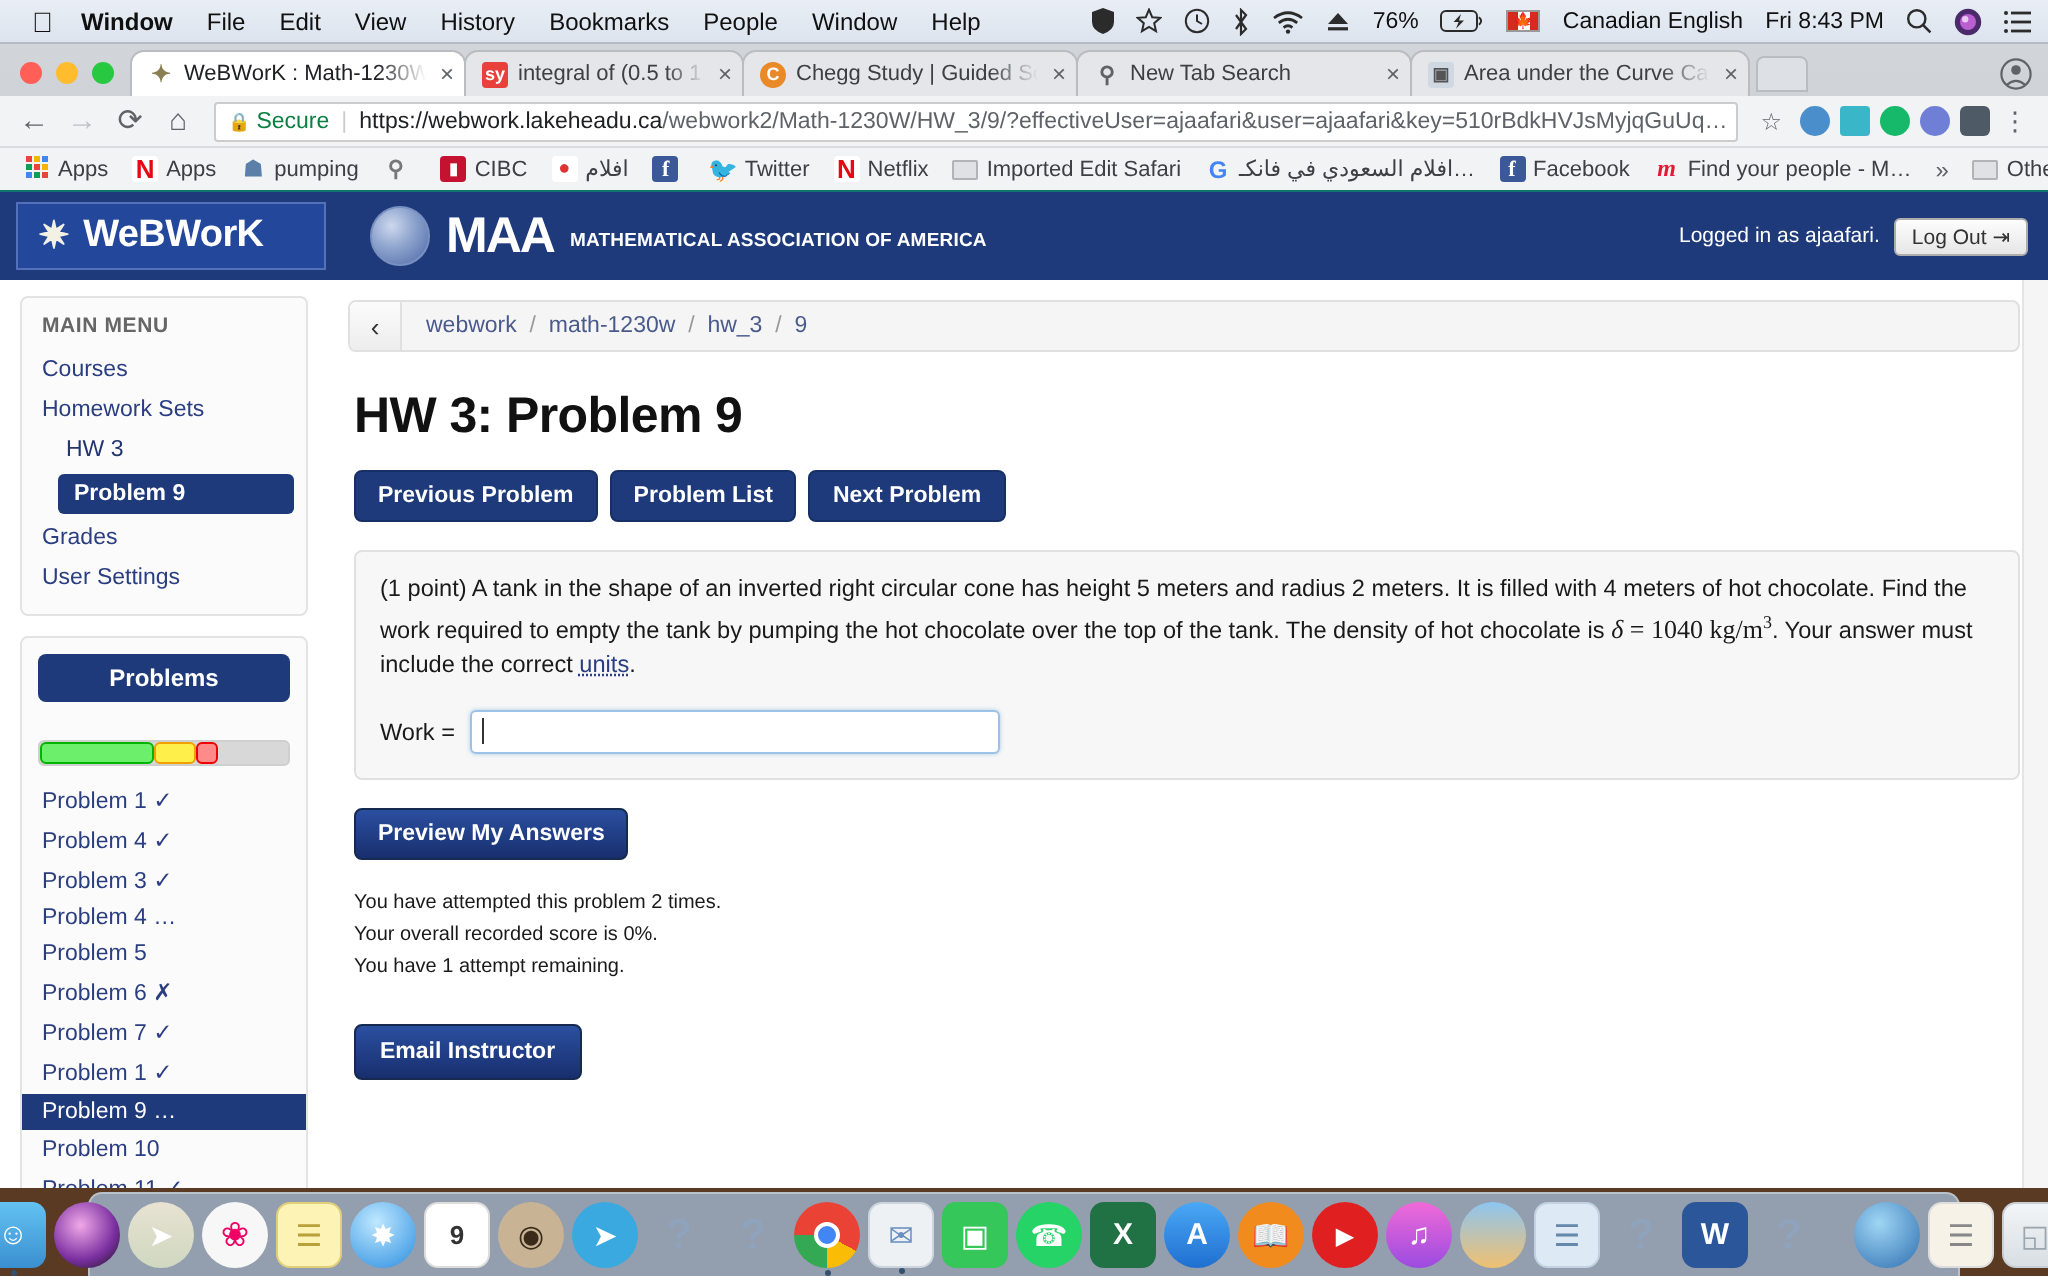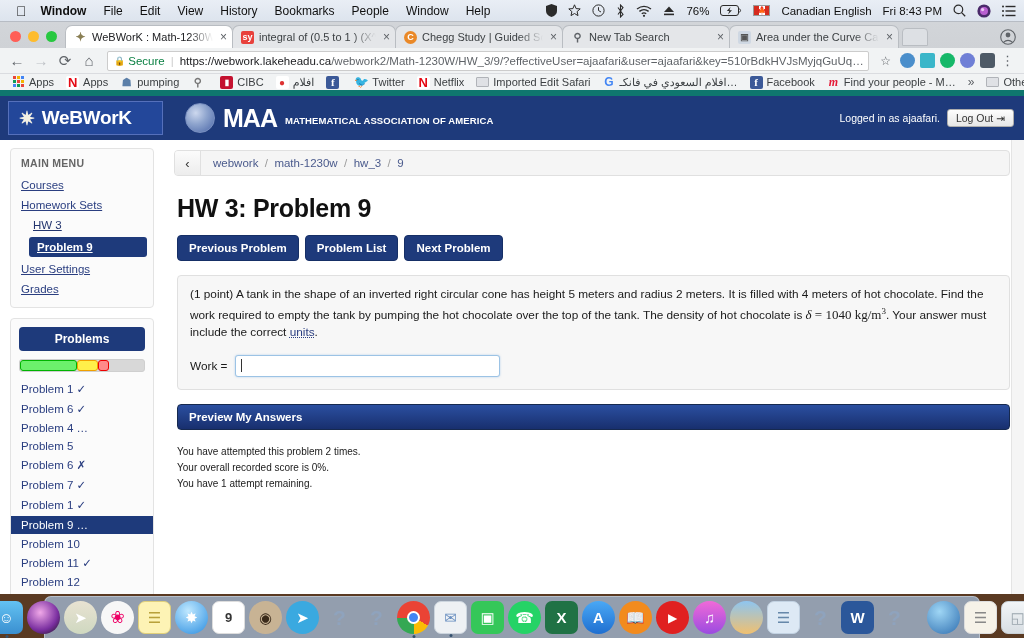--- a/index.html
+++ b/index.html
@@ -104,21 +104,21 @@
   .omnisep { color:#ccc; margin-right:6px; }
   .urlmain { color:#202124; }
   .urlrest { color:#5f6368; }
   .star { color:#5f6368; font-size:12px; padding:0 4px; }
   .ext { width:15px;height:15px;border-radius:50%;margin-left:3px;flex:none; }
   .kebab { color:#5f6368; font-size:13px; padding:0 4px; letter-spacing:0; }
 
   .bmbar {
     height: 22px; background:#f1f3f4; display:flex; align-items:center;
     padding: 0 6px; gap: 0px; font-size:11px; color:#3c4043;
-    border-bottom:6px solid #0f766e; overflow:hidden;
+    border-bottom:1px solid #0f766e; overflow:hidden;
   }
   .bm { display:flex; align-items:center; gap:4px; padding: 0 6px; white-space:nowrap; flex:none; }
   .bmico { width:13px;height:13px;flex:none;display:flex;align-items:center;
            justify-content:center;font-size:10px;font-weight:bold;color:#fff;border-radius:2px;}
   .grid9 { display:grid; grid-template-columns:repeat(3,3px); grid-template-rows:repeat(3,3px);
            gap:1px; }
   .grid9 i { display:block; width:3px;height:3px; }
   .folder { width:13px;height:10px;background:#dfe1e5;border:1px solid #b0b3b8;border-radius:1px; }
   .bmspacer { margin-left:auto; }
 
@@ -152,29 +152,29 @@
   }
 
   .body-row { display:flex; height: 445px; justify-content: center; }
   .sidebar { width: 162px; flex:none; background:#fff; padding: 8px 8px 0 10px; }
   .panel {
     border:1px solid #e3e3e3; border-radius:4px; background:#fbfbfb;
     padding: 8px 0 8px 0; margin-bottom: 10px;
   }
   .panel-title { font-size:10.5px; font-weight:bold; color:#666; letter-spacing:0.3px;
                  padding: 0 10px 6px 10px; }
-  .mi { display:block; font-size:11.5px; color:#2a3e80; padding: 4px 10px; text-decoration: underline; }
+  .mi { display:block; font-size:11.5px; color:#2a3e80; padding: 4px 10px; }
   .mi.l2 { padding-left: 22px; color:#23356e; }
   .mi.sel {
     background:#1e3a7b; color:#fff; font-weight:bold; margin:2px 6px 2px 18px;
     padding: 4px 8px; border-radius:3px;
   }
   .prob-btn {
     background:#1e3a7b; color:#fff; font-weight:bold; font-size:12px;
-    text-align:center; padding:5px 0; border-radius:4px; margin: 0 8px 8px 8px;
+    text-align:center; padding:5px 0; border-radius:4px; margin: 0 8px 19px 8px;
   }
   .progress {
     margin: 0 8px 7px 8px; height:13px; background:#d8d8d8; border-radius:3px;
     display:flex; overflow:hidden; border:1px solid #cfcfcf;
   }
   .pg { height:100%; }
   .pg.green { background:#6cf06c; border:1.5px solid #00b400; border-radius:3px; }
   .pg.orange{ background:#ffef4a; border:1.5px solid #f0a000; border-radius:3px; }
   .pg.red   { background:#ff8a8a; border:1.5px solid #ee0000; border-radius:3px; }
   .pl { font-size:11.5px; color:#2a3e80; padding: 3px 10px; }
@@ -210,21 +210,21 @@
   .ptext a { color:#2a3e80; text-decoration: underline dotted; }
   .ansrow { display:flex; align-items:center; gap:8px; margin-top:14px; }
   .anslabel { font-size:11.8px; color:#1a1a1a; }
   .ansinput {
     width: 265px; height: 22px; background:#fff;
     border:1px solid #9cc3e5; border-radius:3px;
     box-shadow: 0 0 2px rgba(100,160,220,.5);
     display:flex; align-items:center; padding-left:5px;
   }
   .caret { width:1px; height:13px; background:#333; }
-  .btnrow2 { display:flex; gap:6px; margin: 0 0 14px 3px; flex-direction: column; }
+  .btnrow2 { display:flex; gap:6px; margin: 0 0 14px 3px; }
   .btn-sub {
     background: linear-gradient(to bottom,#2b4fa0,#182f6e);
     color:#fff; font-size:11.5px; font-weight:bold; padding: 6px 11px;
     border-radius:4px; border:1px solid #16294f;
   }
   .status { margin: 0 0 20px 3px; font-size:10px; color:#1a1a1a; line-height:16px; }
   .btn-email {
     display:inline-block; background: linear-gradient(to bottom,#2b4fa0,#182f6e);
     color:#fff; font-size:11.5px; font-weight:bold; padding: 7px 12px;
     border-radius:4px; border:1px solid #16294f; margin-left:3px;
@@ -352,21 +352,21 @@
       <span class="dot y"></span>
       <span class="dot g"></span>
     </span>
 
     <div class="tab active" style="width:168px">
       <span class="fav ww">✦</span>
       <span class="tablabel">WeBWorK : Math-1230W : HW</span>
       <span class="x">×</span>
     </div>
 
-    <div class="tab" style="width:164px">
+    <div class="tab" style="width:140px">
       <span class="fav sy">sy</span>
       <span class="tablabel">integral of (0.5 to 1 ) (X^3)/6 +</span>
       <span class="x">×</span>
     </div>
 
     <div class="tab" style="width:168px">
       <span class="fav cg">C</span>
       <span class="tablabel">Chegg Study | Guided Solution</span>
       <span class="x">×</span>
     </div>
@@ -511,34 +511,35 @@
 
     <div class="body-row">
 
       <div class="sidebar">
         <div class="panel">
           <div class="panel-title">MAIN MENU</div>
           <div class="mi">Courses</div>
           <div class="mi">Homework Sets</div>
           <div class="mi l2">HW 3</div>
           <div class="mi sel">Problem 9</div>
+          <div class="mi">Grades</div>
           <div class="mi">User Settings</div>
-          <div class="mi">Grades</div>
         </div>
 
         <div class="panel">
           <div class="prob-btn">Problems</div>
           <div class="progress">
             <span class="pg green" style="width:46%"></span>
             <span class="pg orange" style="width:17%"></span>
             <span class="pg red" style="width:9%"></span>
             <span class="pg" style="width:28%"></span>
           </div>
           <div class="pl">Problem 1 ✓</div>
-          <div class="pl">Problem 6 ✓</div>
+          <div class="pl">Problem 4 ✓</div>
+          <div class="pl">Problem 3 ✓</div>
           <div class="pl">Problem 4 …</div>
           <div class="pl">Problem 5</div>
           <div class="pl">Problem 6 ✗</div>
           <div class="pl">Problem 7 ✓</div>
           <div class="pl">Problem 1 ✓</div>
           <div class="pl sel">Problem 9 …</div>
           <div class="pl">Problem 10</div>
           <div class="pl">Problem 11 ✓</div>
           <div class="pl">Problem 12</div>
         </div>
@@ -581,20 +582,21 @@
         <div class="btnrow2">
           <span class="btn-sub">Preview My Answers</span>
         </div>
 
         <div class="status">
           <div>You have attempted this problem 2 times.</div>
           <div>Your overall recorded score is 0%.</div>
           <div>You have 1 attempt remaining.</div>
         </div>
 
+        <span class="btn-email">Email Instructor</span>
       </div>
     </div>
 
     <div class="scroll-gutter"></div>
   </div>
 </div>
 
 <div class="dock-wrap">
   <div class="dock">
     <span class="di" style="background:linear-gradient(#63c2f2,#3a8fd0)">☺<i class="run"></i></span>

